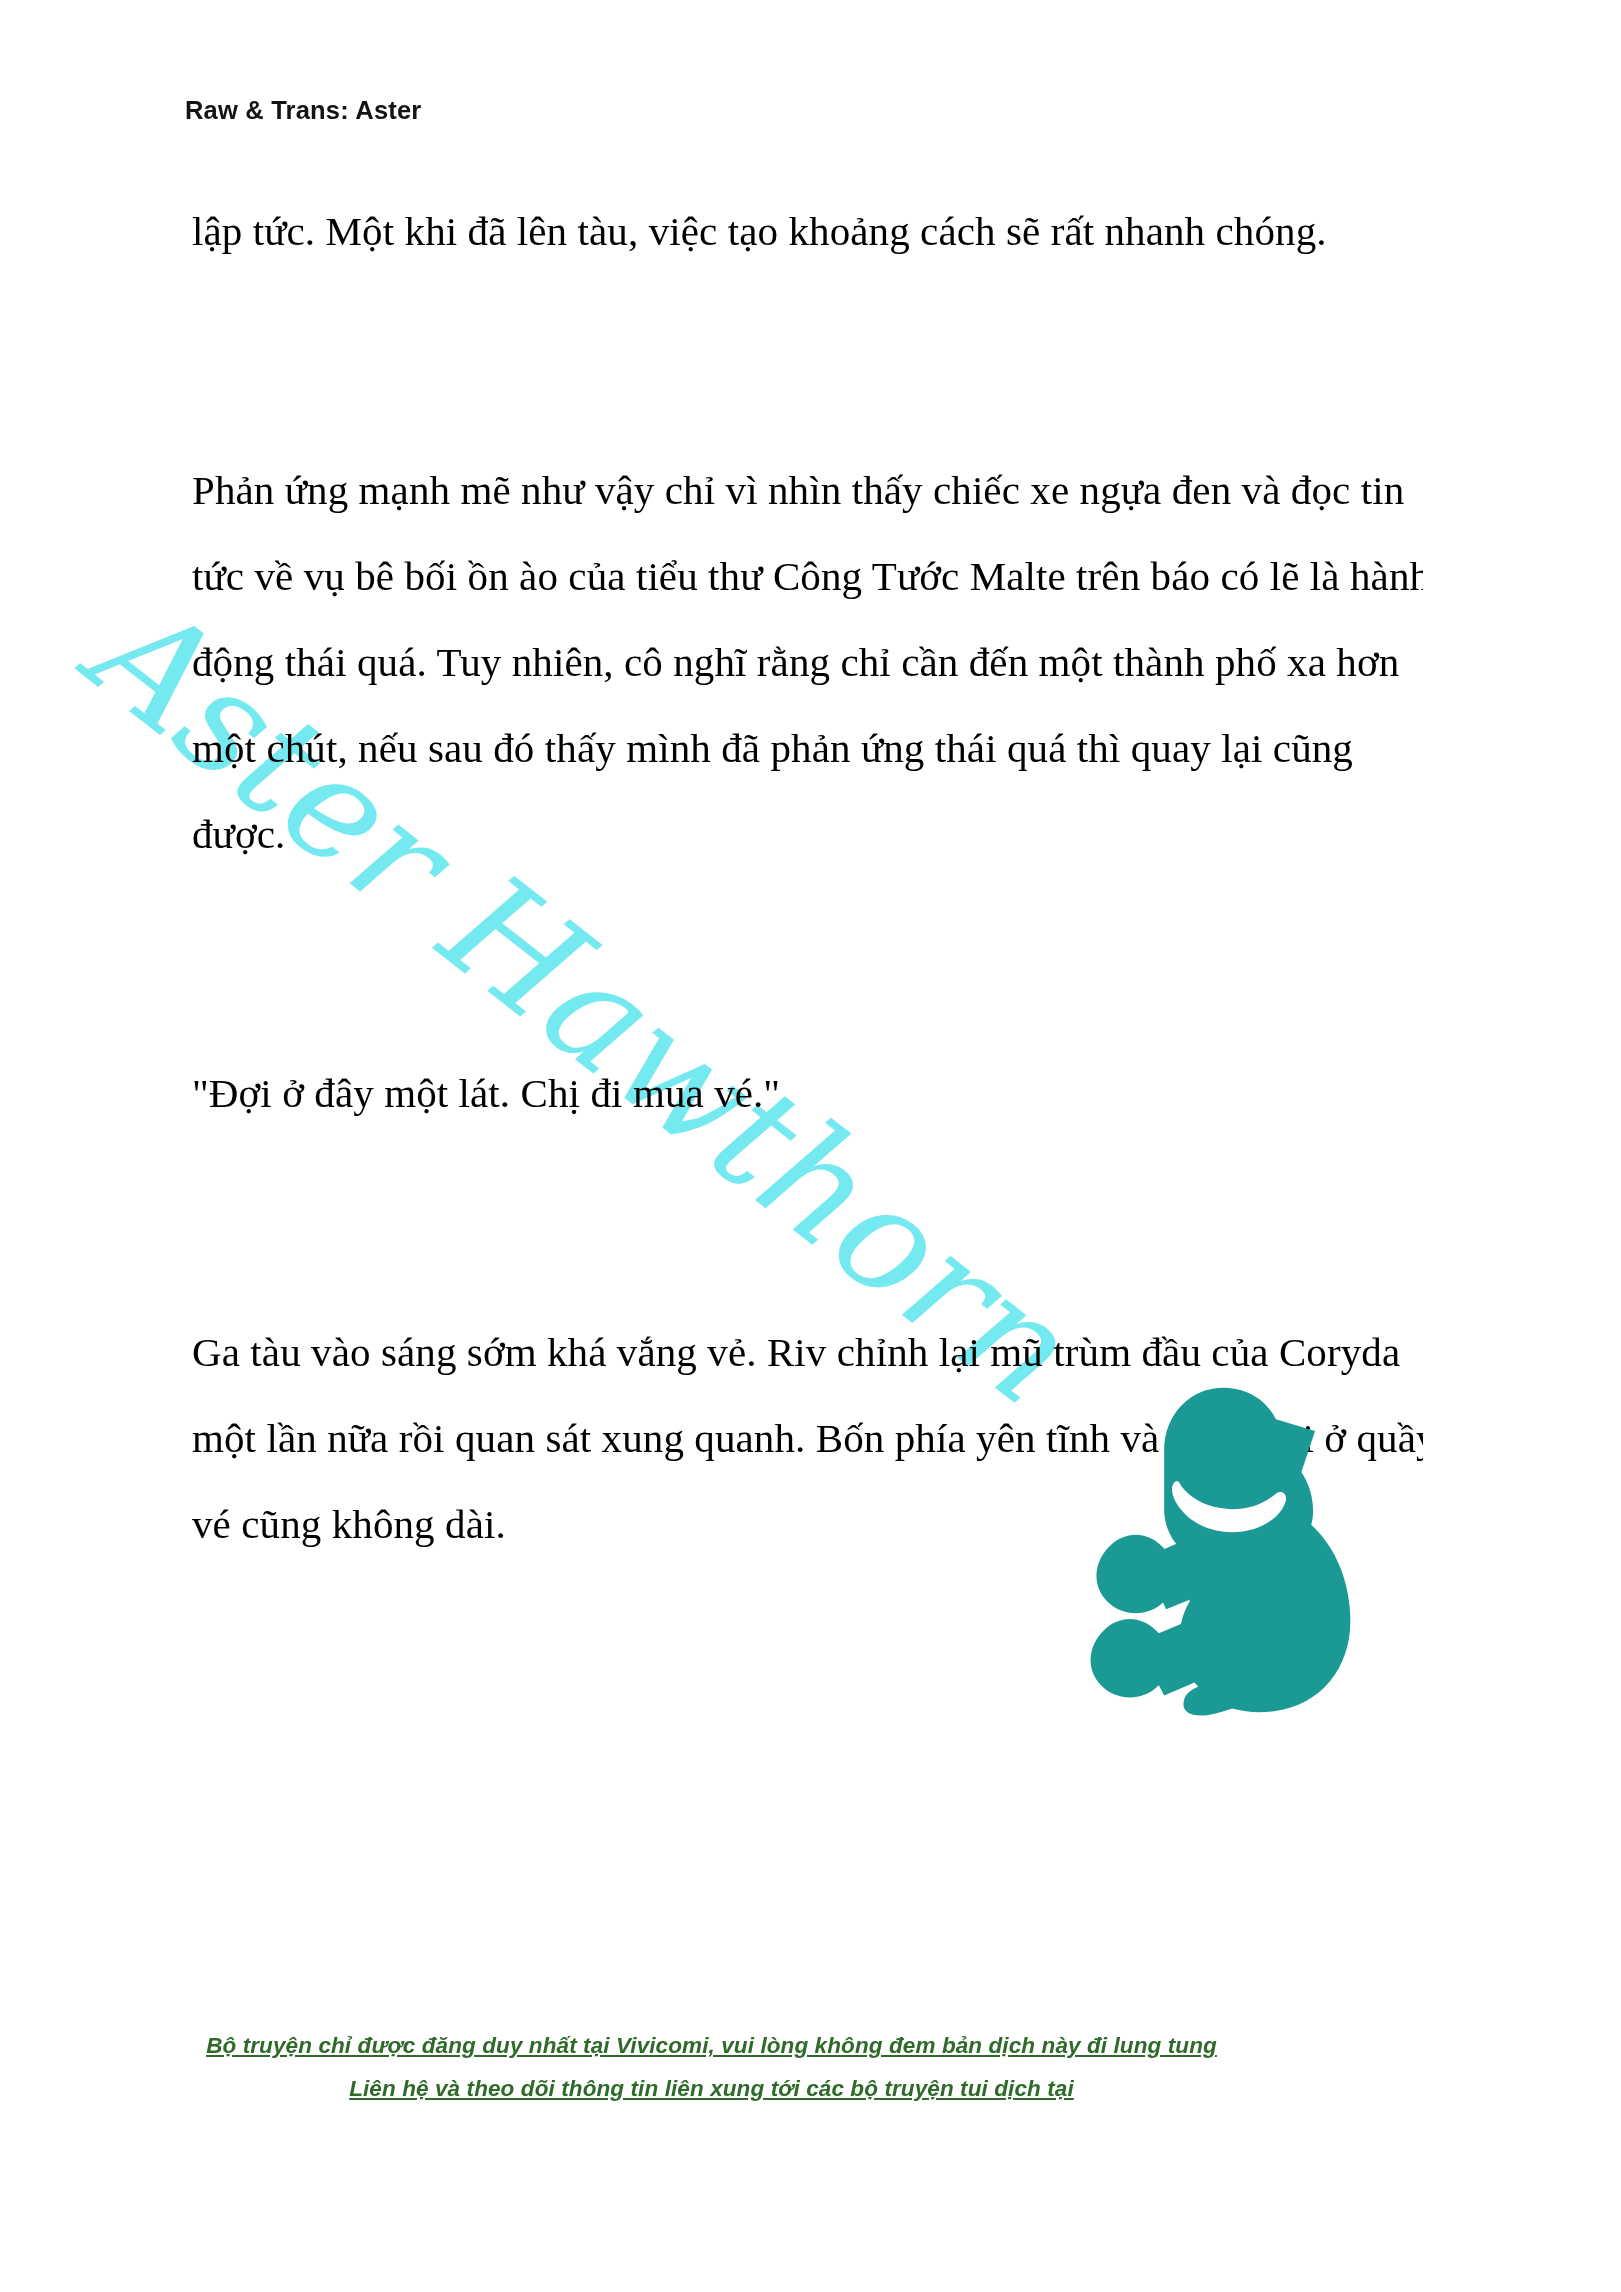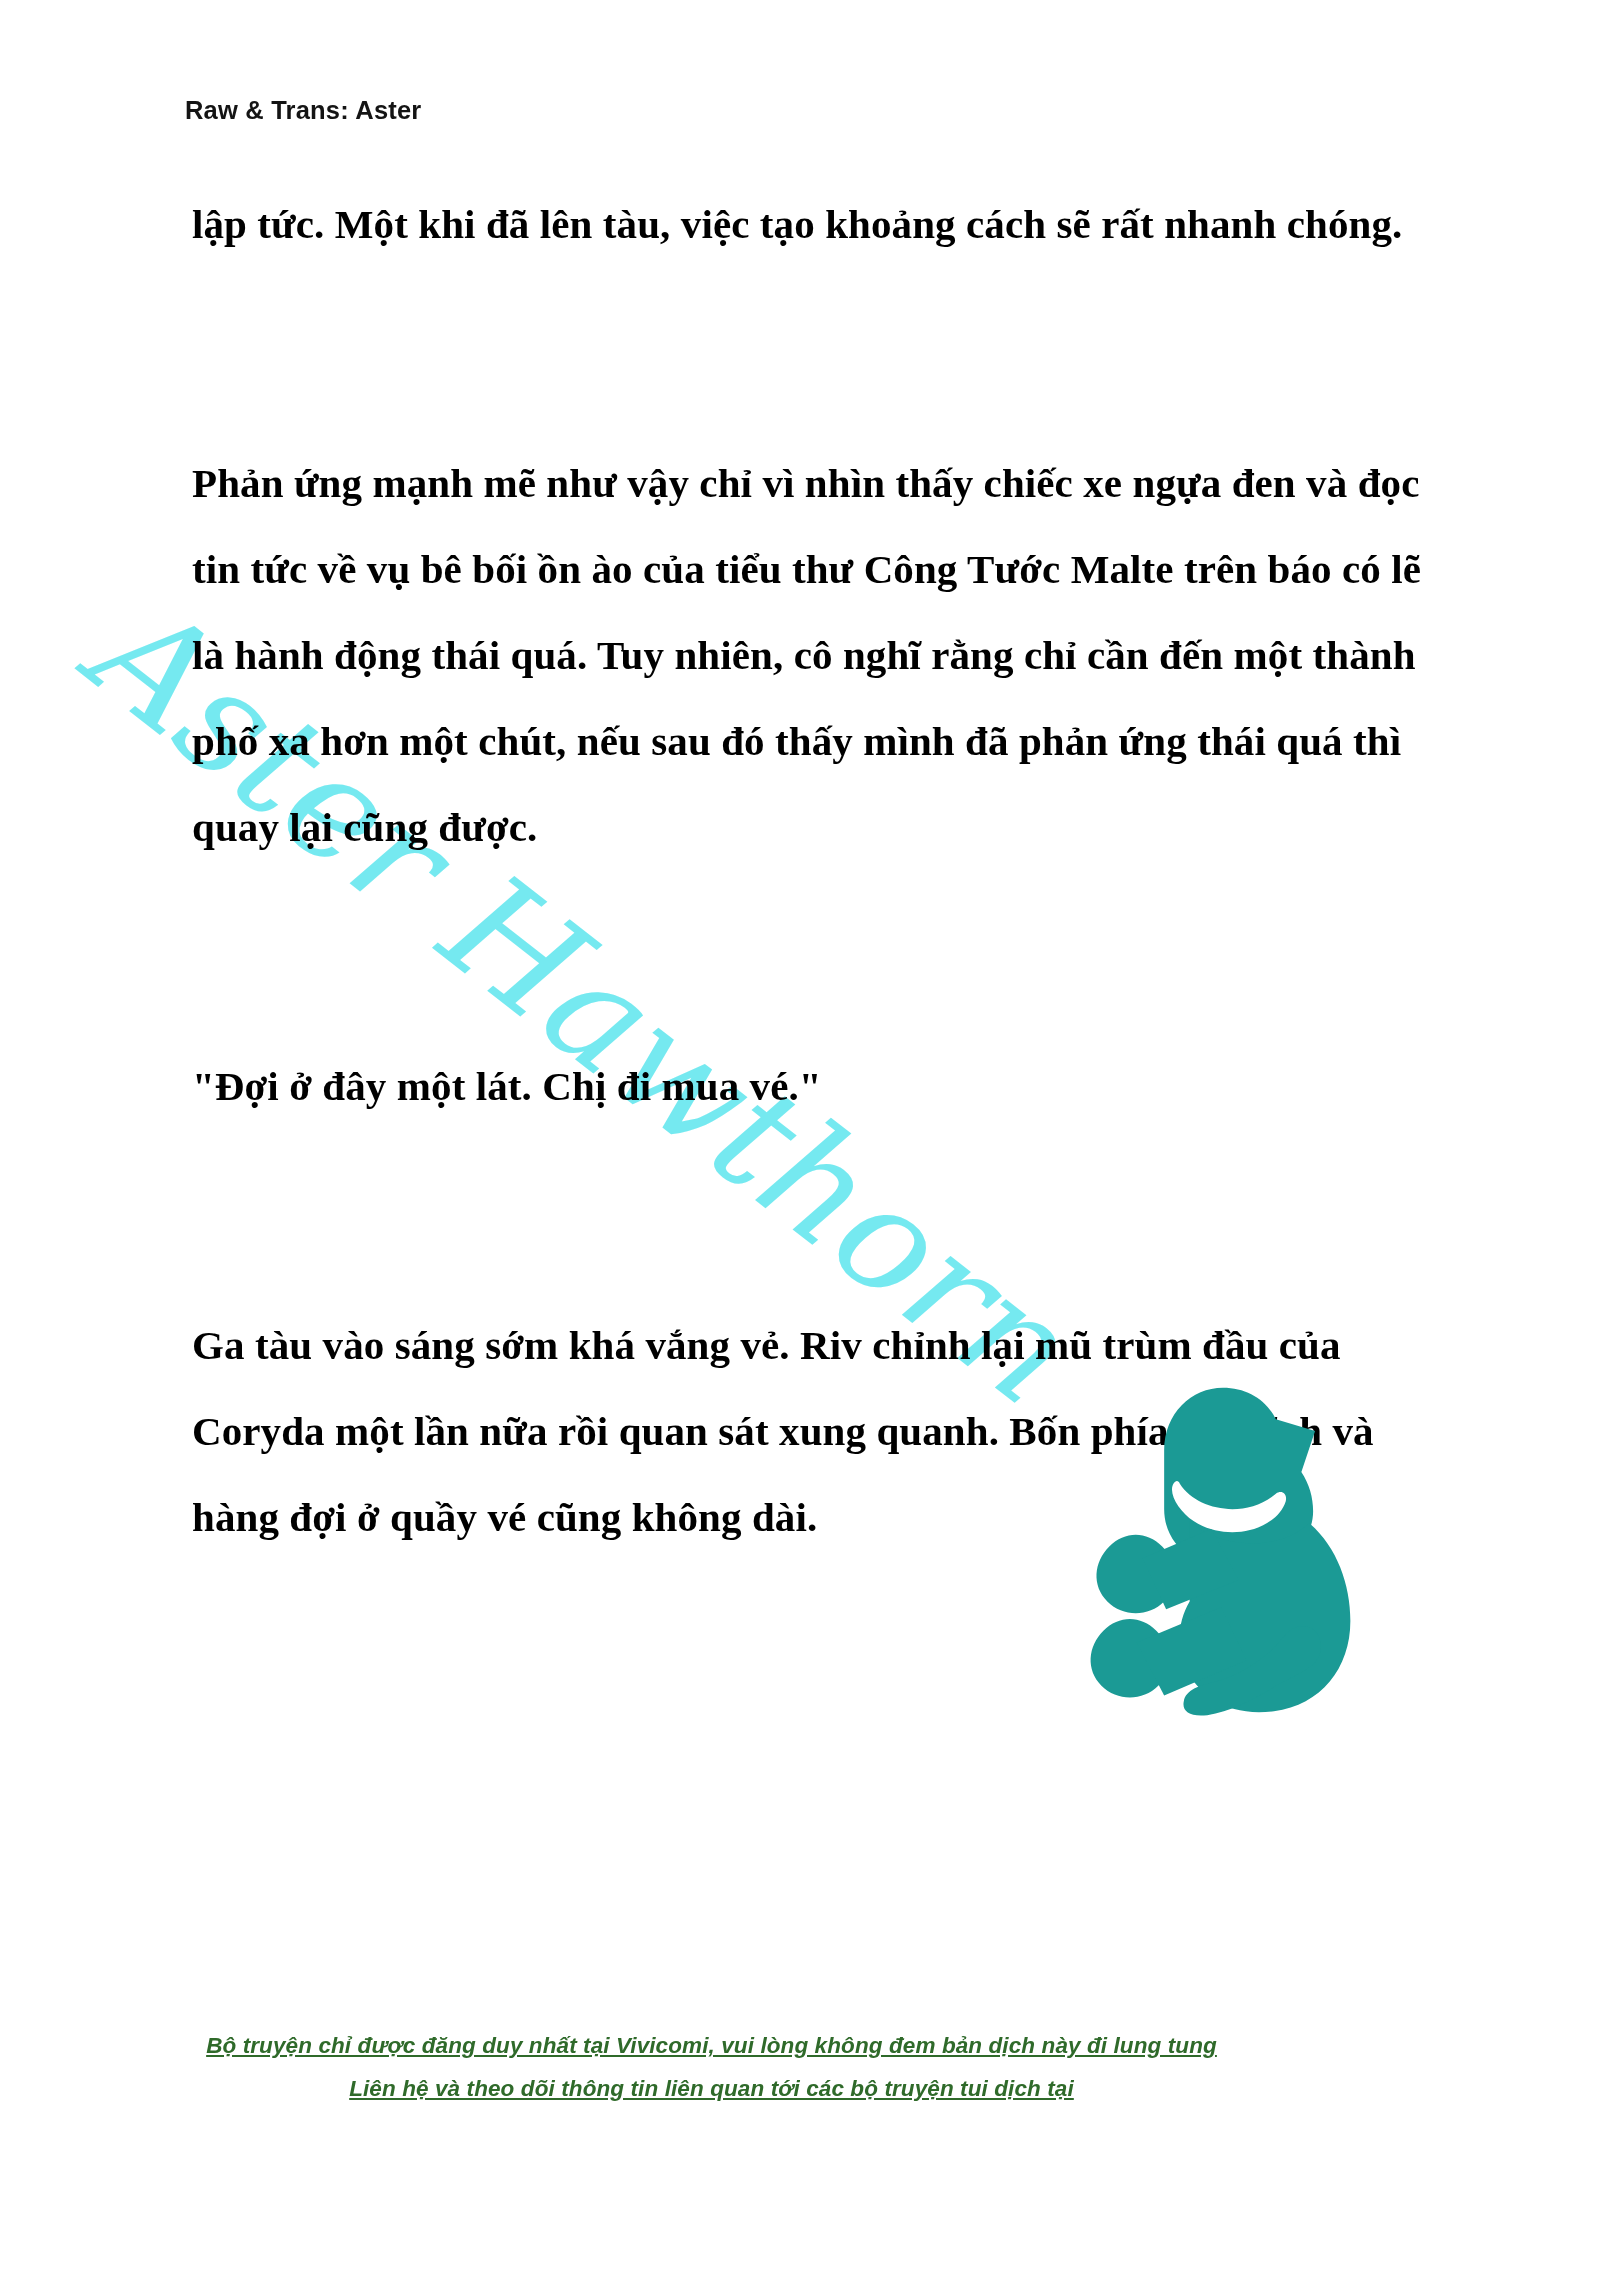--- a/index.html
+++ b/index.html
@@ -26,25 +26,24 @@
     font-size: 25.5px;
     font-weight: 700;
     color: #141414;
     letter-spacing: 0.2px;
     white-space: nowrap;
   }
 
   
   .content {
     position: absolute;
-    top: 181px;
+    top: 188px;
     left: 192px;
     width: 1255px;
     z-index: 3;
-    font-weight: bold;
   }
 
   .para {
     font-size: 41px;
     line-height: 86px;
     color: #000000;
     text-align: left;
     margin: 0;
     letter-spacing: 0.1px;
   }
@@ -162,18 +161,18 @@
         <path d="M64 274 L150 238 L176 292 L92 328 Z"></path>
 
         <path d="M206 318 C184 332 160 344 136 348 C118 350 110 344 112 334 C114 322 128 318 144 314
                  C172 306 196 290 214 268 C228 250 252 256 252 278 C252 298 232 304 206 318 Z"></path>
       </g>
     </svg>
   </div>
 
   <div class="footer">
     <div>Bộ truyện chỉ được đăng duy nhất tại Vivicomi, vui lòng không đem bản dịch này đi lung tung</div>
-    <div>Liên hệ và theo dõi thông tin liên quan tới các bộ truyện tui dịch tại</div>
+    <div>Liên hệ và theo dõi thông tin liên xung tới các bộ truyện tui dịch tại</div>
   </div>
 
 
 </div>
 
 
 </body></html>

